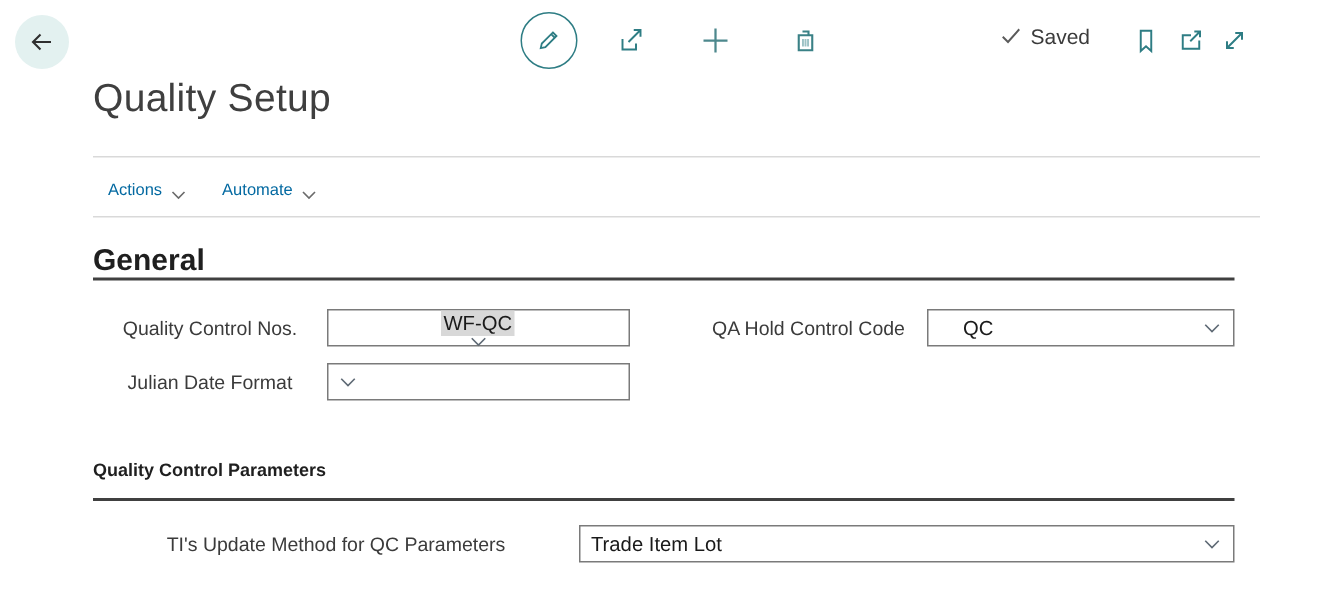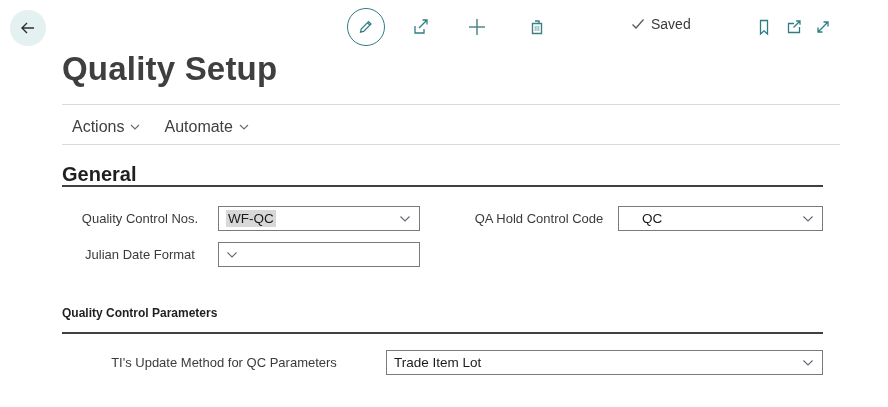--- a/index.html
+++ b/index.html
@@ -6,28 +6,28 @@
   html,body { width:888px; height:407px; background:#ffffff; overflow:hidden;
               font-family:"Liberation Sans","DejaVu Sans",sans-serif; }
   .abs { position:absolute; }
 
   
   .back-btn { left:10px; top:10px; width:36px; height:36px; border-radius:50%;
               background:#e3f1f0; display:flex; align-items:center; justify-content:center; cursor:pointer; }
   .tool-ico { width:22px; height:22px; display:flex; align-items:center; justify-content:center; cursor:pointer; }
   .pencil-circle { left:347px; top:8px; width:38px; height:38px; border:1.6px solid #2e7d84;
                    border-radius:50%; display:flex; align-items:center; justify-content:center; cursor:pointer; }
-  .saved-wrap { left:630px; top:16px; display:flex; align-items:center; gap:5px; }
+  .saved-wrap { left:666px; top:16px; display:flex; align-items:center; gap:5px; }
   .saved-text { font-size:14px; color:#3b3b3b; }
 
   
-  .page-title { left:62px; top:50px; font-size:33px; font-weight:700; color:#3f3f3f; letter-spacing:0.2px; }
+  .page-title { left:62px; top:50px; font-size:26px; font-weight:400; color:#3f3f3f; letter-spacing:0.2px; }
   .divider { height:1px; background:#d9d9d9; }
   .menu-row { left:72px; top:117px; display:flex; align-items:center; height:20px; }
-  .menu-item { display:flex; align-items:center; gap:6px; font-size:16px; color:#404040; cursor:pointer; }
+  .menu-item { display:flex; align-items:flex-end; gap:6px; font-size:11px; color:#0369a1; cursor:pointer; }
   .menu-item + .menu-item { margin-left:24px; }
 
   
   .section-title { font-weight:700; color:#1f1f1f; }
   .sec-underline { height:2px; background:#404040; }
 
   
   .frow { position:absolute; display:flex; align-items:center; }
   .labelarea { display:flex; align-items:center;flex-direction:column; }
   .flabel { font-size:13px; color:#3b3b3b; white-space:nowrap; }
@@ -147,21 +147,21 @@
 <div class="abs divider" style="left:62px; top:144px; width:778px;"></div>
 
 <div class="abs section-title" style="left:62px; top:163px; font-size:20px;">General</div>
 <div class="abs sec-underline" style="left:62px; top:185px; width:761px;"></div>
 
 <div class="frow" style="left:62px; top:206px; width:761px;">
   <div class="labelarea" style="width:156px;">
     <span class="flabel">Quality Control Nos.</span>
     <span class="dots"></span>
   </div>
-  <div class="combo" style="width:202px;">
+  <div class="combo" style="width:202px;flex-direction:column;">
     <span class="val selected">WF-QC</span>
     <span class="spacer"></span>
     <span>
       <svg width="12" height="8" viewBox="0 0 12 8">
           <path d="M1.5 1.5 L6 6 L10.5 1.5" stroke="#5f6a75" stroke-width="1.1" fill="none"></path>
         </svg>
     </span>
   </div>
   <div style="width:40px;"></div>
   <div class="labelarea" style="width:158px;">

